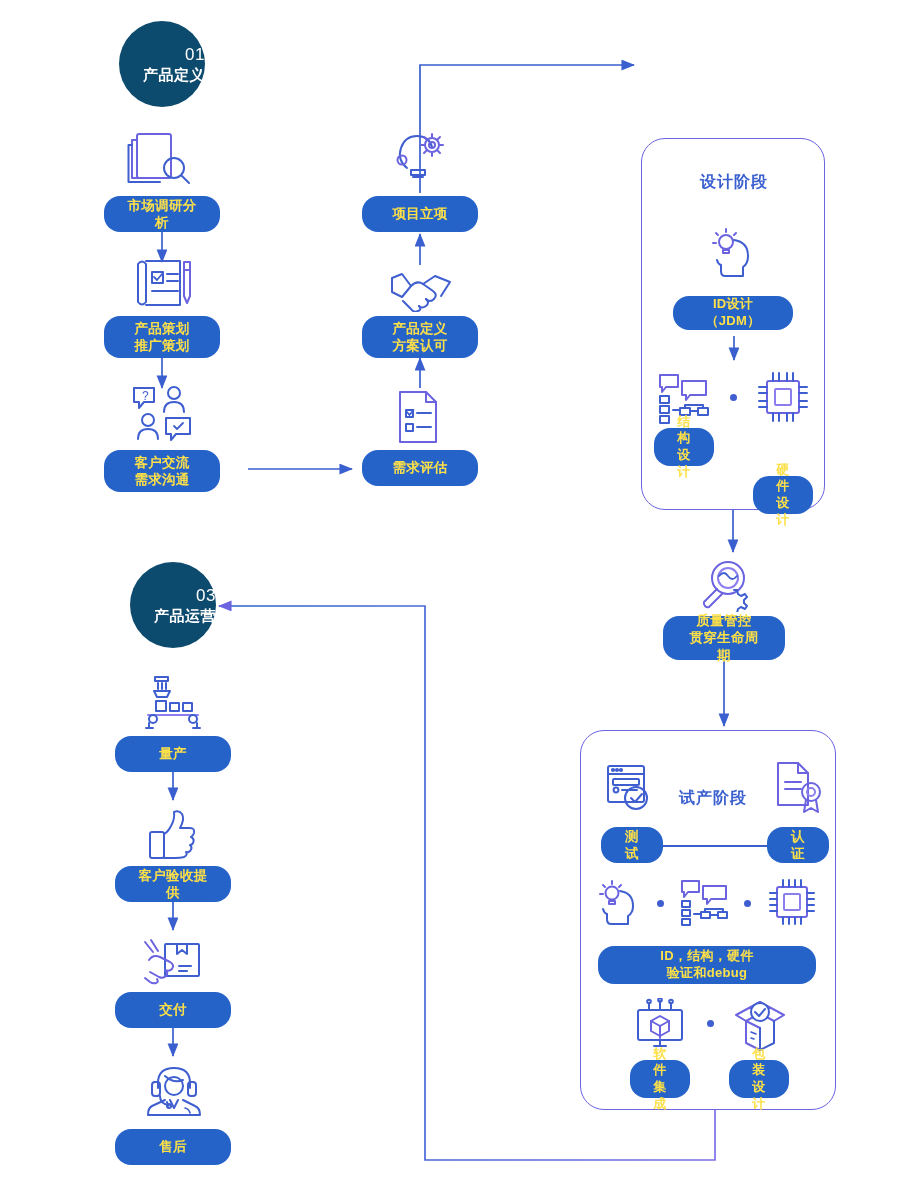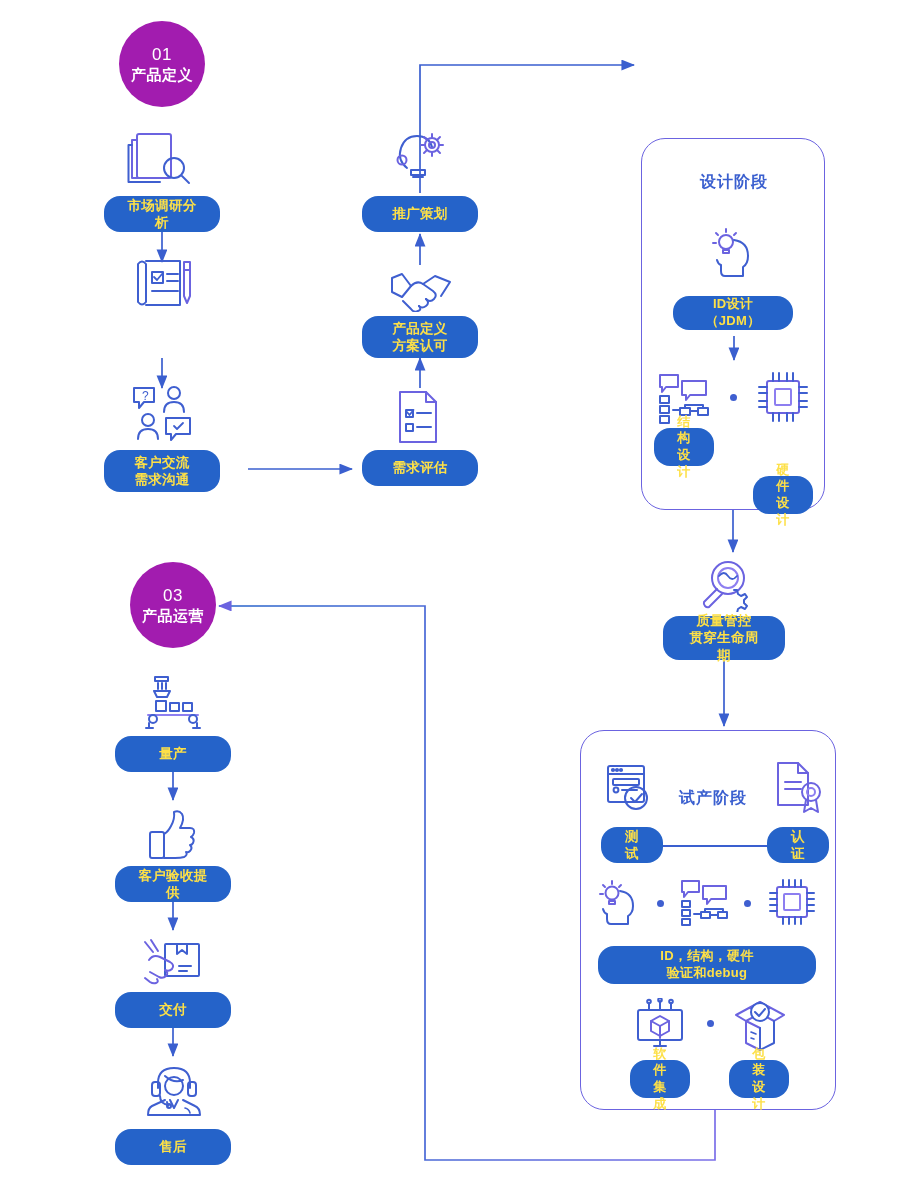--- a/index.html
+++ b/index.html
@@ -16,25 +16,25 @@
   }
 
   
   .abs{position:absolute;}
 
   
   .stage-circle{
     position:absolute;
     width:86px;height:86px;
     border-radius:50%;
-    background:#a21caf;
+    background:#0c4a6e;
     color:#ffffff;
     display:flex;
     flex-direction:column;
-    align-items:center;
+    align-items:flex-end;
     justify-content:center;
     line-height:1.18;
     box-sizing:border-box;
   }
   .stage-circle .num{
     font-size:17px;
     letter-spacing:.5px;
     font-weight:400;
     margin-bottom:1px;
   }
@@ -187,20 +187,24 @@
       <path d="M14 5 h34 v44 h-34"></path>
       <rect x="20" y="16" width="11" height="11"></rect>
       <path d="M22 21 l3 3 l5 -6" stroke-width="1.8"></path>
       <line x1="35" y1="18" x2="46" y2="18"></line>
       <line x1="35" y1="25" x2="46" y2="25"></line>
       <line x1="20" y1="35" x2="46" y2="35"></line>
       <path d="M52 6 l6 0 l0 34 l-3 7 l-3 -7 z" stroke="#6b63e0"></path>
       <line x1="52" y1="14" x2="58" y2="14" stroke="#6b63e0"></line>
     </svg>
   </span>
+  <div class="pill" style="left:104px;top:316px;width:116px;height:42px;">
+    <span>产品策划</span>
+    <span class="l2">推广策划</span>
+  </div>
 
   <span class="ico" style="left:130px;top:384px;width:66px;height:58px;">
     <svg viewBox="0 0 66 58" fill="none" stroke="#3f5fd0" stroke-width="2" stroke-linecap="round" stroke-linejoin="round">
       <path d="M4 4 h20 v14 h-10 l-5 6 v-6 h-5 z"></path>
       <text x="12" y="16" font-size="12" fill="#3f5fd0" stroke="none" font-family="Liberation Sans">?</text>
       <circle cx="44" cy="9" r="6"></circle>
       <path d="M34 28 q0 -10 10 -10 q10 0 10 10"></path>
       <circle cx="18" cy="36" r="6"></circle>
       <path d="M8 55 q0 -10 10 -10 q10 0 10 10"></path>
       <path d="M36 34 h24 v16 h-14 l-5 6 v-6 h-5 z"></path>
@@ -226,21 +230,21 @@
           <line x1="48" y1="15" x2="52" y2="15"></line>
       <line x1="33" y1="7" x2="36" y2="10"></line>
           <line x1="46" y1="20" x2="49" y2="23"></line>
       <line x1="49" y1="7" x2="46" y2="10"></line>
           <line x1="36" y1="20" x2="33" y2="23"></line>
         </g>
       <circle cx="11" cy="30" r="4.5" stroke="#6b63e0"></circle>
     </svg>
   </span>
   <div class="pill" style="left:362px;top:196px;width:116px;height:36px;">
-    <span>推广策划</span>
+    <span>项目立项</span>
   </div>
 
   <span class="ico" style="left:390px;top:268px;width:62px;height:44px;">
     <svg viewBox="0 0 62 44" fill="none" stroke="#3f5fd0" stroke-width="2" stroke-linecap="round" stroke-linejoin="round">
       <path d="M2 10 l10 -4 l9 12 l-9 11 l-10 -5 z"></path>
       <path d="M21 18 q6 -6 12 -2 l10 7 q5 4 1 8 q-4 4 -8 0"></path>
       <path d="M36 31 q4 4 0 7 q-4 3 -7 0"></path>
       <path d="M29 38 q3 4 -1 5 q-4 2 -7 -2 l-8 -8"></path>
       <path d="M33 16 l12 -8 l15 6 l-9 14"></path>
     </svg>

